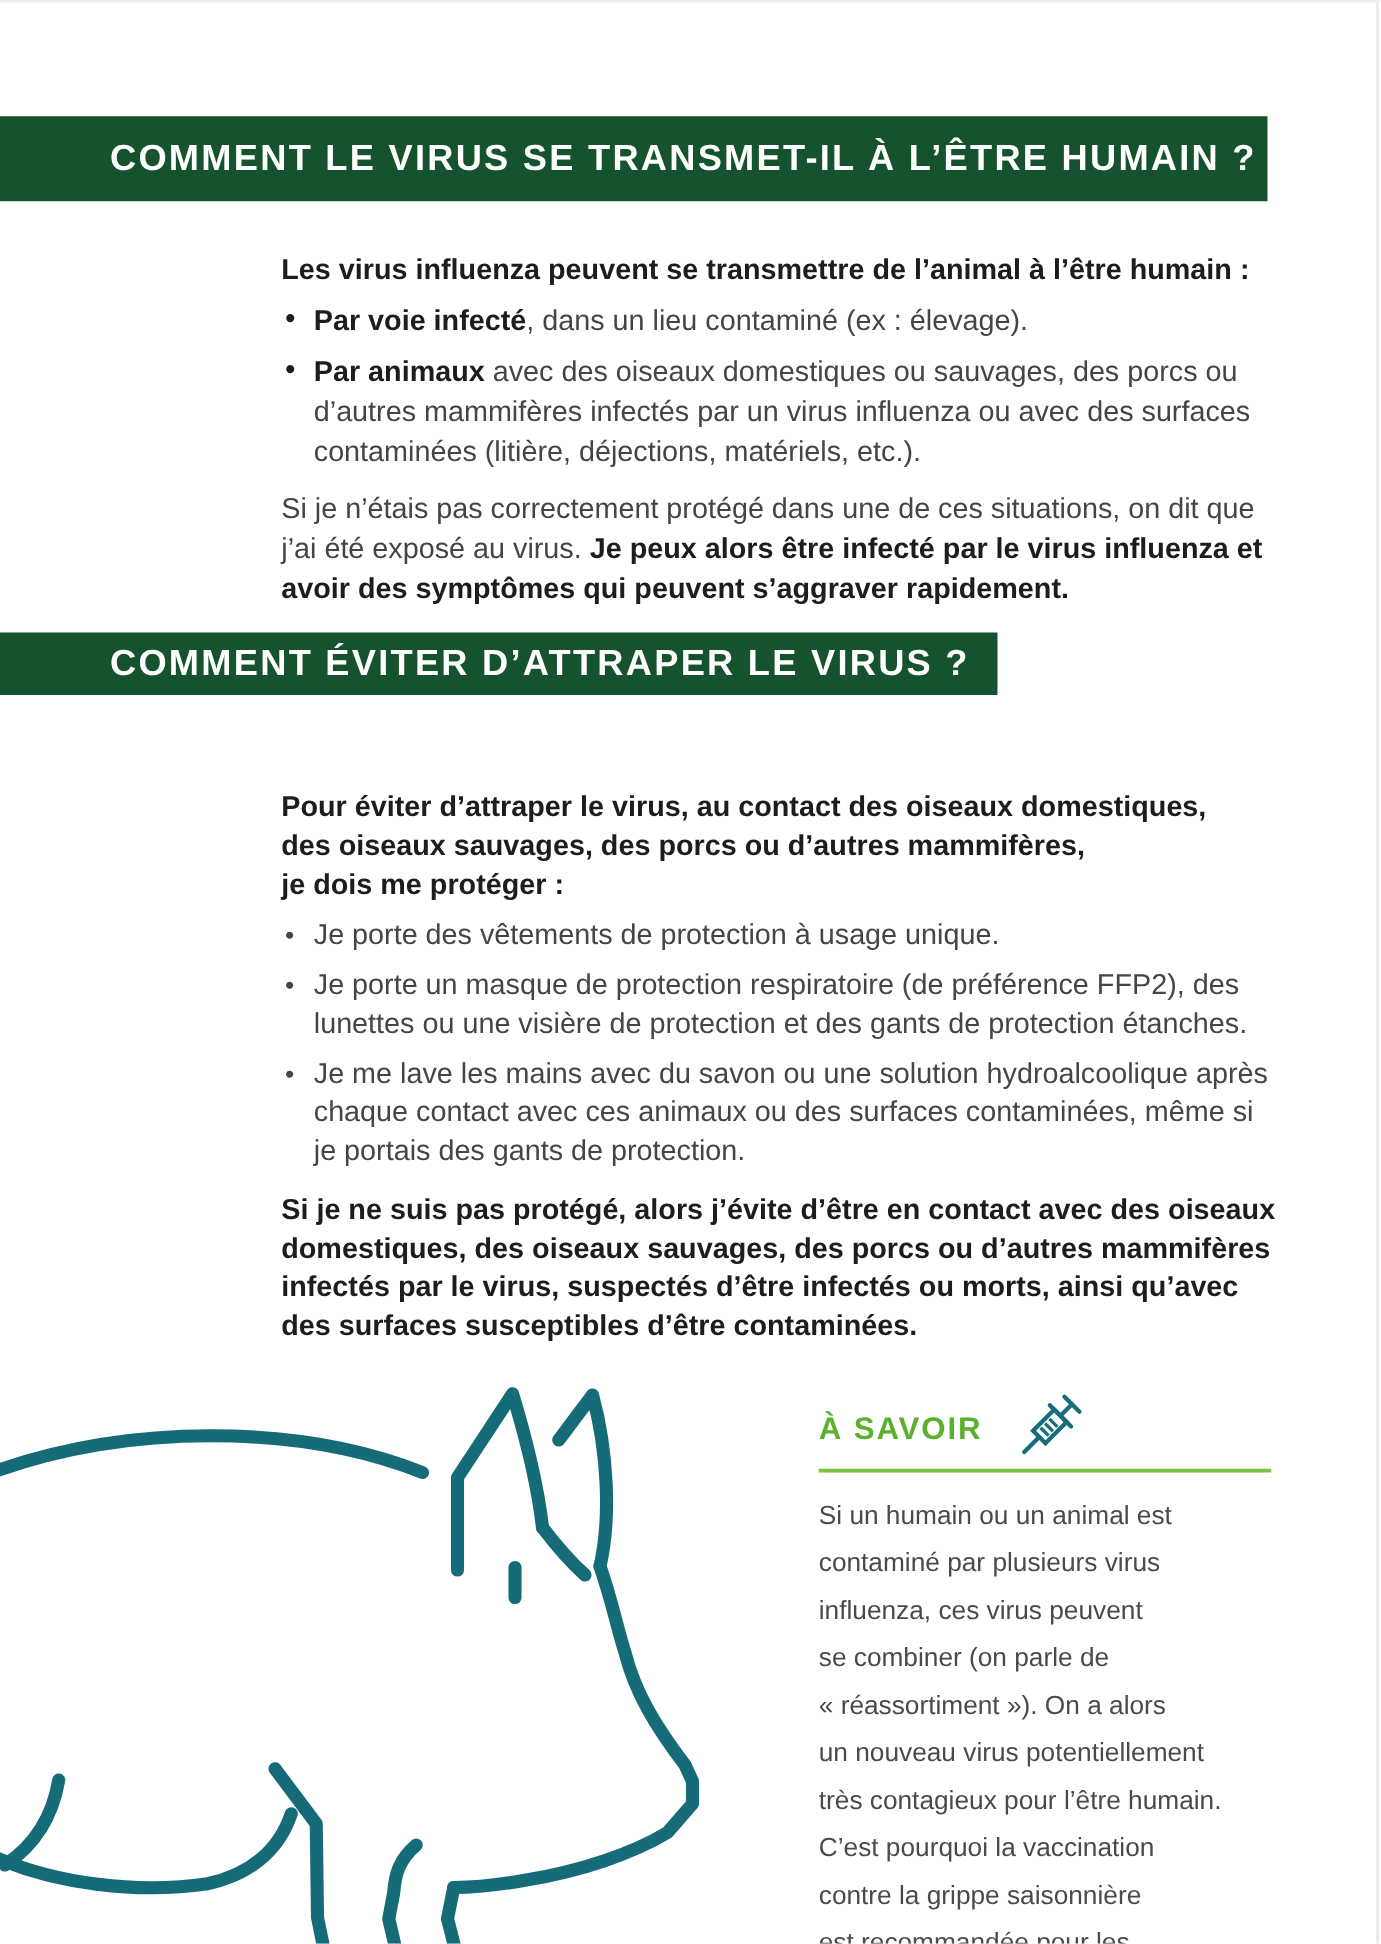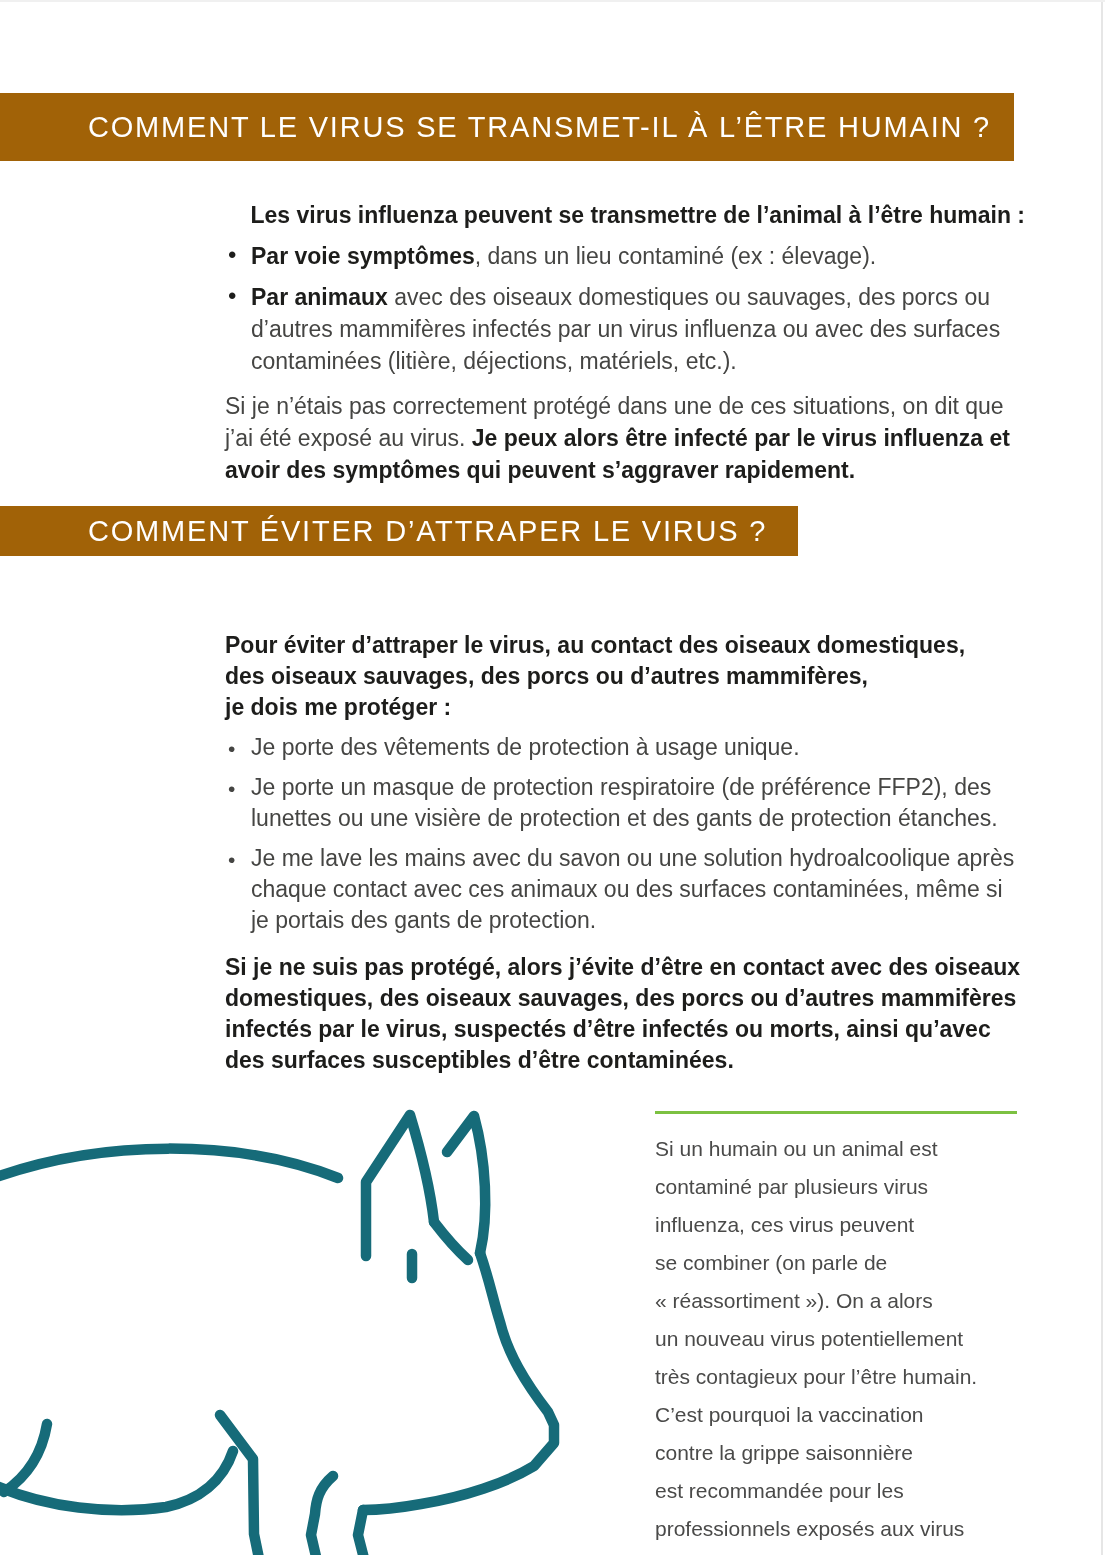--- a/index.html
+++ b/index.html
@@ -12,40 +12,40 @@
     border-top:2px solid #f0f0f0;
     box-sizing:border-box;
   }
   .page-edge-right{
     position:absolute;top:0;right:2px;width:2px;height:100%;
     background:#e6e6e6;
   }
   
   .banner{
     position:absolute;left:0;
-    background:#a16207;
+    background:#14532d;
     color:#ffffff;
-    font-weight:normal;
+    font-weight:bold;
     font-size:29px;
     letter-spacing:1.8px;
     display:flex;align-items:center;
     padding-left:88px;
     box-sizing:border-box;
     text-transform:uppercase;
   }
   .banner-1{top:91px;width:1014px;height:68px;}
   .banner-2{top:504px;width:798px;height:50px;}
   
   .section{
     position:absolute;left:225px;width:800px;
     font-size:23px;line-height:32px;color:#454543;
   }
   .sec-1{top:197px;}
   .sec-2{top:628px;line-height:31px;}
-  .b, .bold-par, .intro-bold{font-weight:bold;color:#1d1d1b;text-align:right;}
+  .b, .bold-par, .intro-bold{font-weight:bold;color:#1d1d1b;}
   .intro-bold{white-space:nowrap;}
   .intro-multiline{font-weight:bold;color:#1d1d1b;}
   ul.dots{list-style:none;margin:9px 0 0 0;padding:0;}
   ul.dots li{position:relative;padding-left:26px;margin-top:9px;}
   ul.dots li:first-child{margin-top:0;}
   ul.dots li::before{
     content:"\2022";
     position:absolute;left:3px;top:-1px;
     color:#1d1d1b;font-size:24px;
   }
@@ -83,21 +83,21 @@
   <div class="page-edge-right"></div>
 
   <div class="banner banner-1">
     <span>COMMENT LE VIRUS SE TRANSMET-IL À L’ÊTRE HUMAIN ?</span>
   </div>
 
   <div class="section sec-1">
     <div class="intro-bold">Les virus influenza peuvent se transmettre de l’animal à l’être humain :</div>
     <ul class="dots">
       <li>
-        <span><span class="b">Par voie symptômes</span><span>, dans un lieu contaminé (ex : élevage).</span></span>
+        <span><span class="b">Par voie infecté</span><span>, dans un lieu contaminé (ex : élevage).</span></span>
       </li>
       <li>
         <span><span class="b">Par animaux</span><span> avec des oiseaux domestiques ou sauvages, des porcs ou d’autres mammifères infectés par un virus influenza ou avec des surfaces contaminées (litière, déjections, matériels, etc.).</span></span>
       </li>
     </ul>
     <div class="after-par"><span>Si je n’étais pas correctement protégé dans une de ces situations, on dit que j’ai été exposé au virus. </span><span class="b">Je peux alors être infecté par le virus influenza et avoir des symptômes qui peuvent s’aggraver rapidement.</span></div>
   </div>
 
   <div class="banner banner-2">
     <span>COMMENT ÉVITER D’ATTRAPER LE VIRUS ?</span>
@@ -146,20 +146,41 @@
 
       <path d="M 220 333 L 253 377 L 254 452 L 263 496"></path>
 
       <path d="M 47 342 C 42 372 28 394 4 410"></path>
 
       <path d="M -8 402 C 45 426 112 433 166 425 C 199 418 223 399 233 369"></path>
     </svg>
   </div>
 
   <div class="asavoir">
+    <div class="asavoir-head">
+      <span class="asavoir-label">À SAVOIR</span>
+      <span class="asavoir-icon">
+        <svg width="78" height="68" viewBox="0 0 78 68" fill="none">
+          <g transform="rotate(-45 38 34)" stroke="#176d7b">
+
+            <path d="M 6 34 L 23 34" stroke-width="3.4" stroke-linecap="round"></path>
+
+            <rect x="23" y="27" width="24" height="14" stroke-width="3.4"></rect>
+
+            <path d="M 29 29.5 L 29 38.5 M 34 29.5 L 34 38.5 M 39 29.5 L 39 38.5" stroke-width="2.6"></path>
+
+            <path d="M 47 22 L 47 46" stroke-width="3.4" stroke-linecap="round"></path>
+
+            <path d="M 47 34 L 60 34" stroke-width="3.4" stroke-linecap="round"></path>
+
+            <path d="M 60 25.5 L 60 42.5" stroke-width="3.4" stroke-linecap="round"></path>
+          </g>
+        </svg>
+      </span>
+    </div>
     <hr class="asavoir-rule">
     <div class="asavoir-text">Si un humain ou un animal est
 contaminé par plusieurs virus
 influenza, ces virus peuvent
 se combiner (on parle de
 « réassortiment »). On a alors
 un nouveau virus potentiellement
 très contagieux pour l’être humain.
 C’est pourquoi la vaccination
 contre la grippe saisonnière

